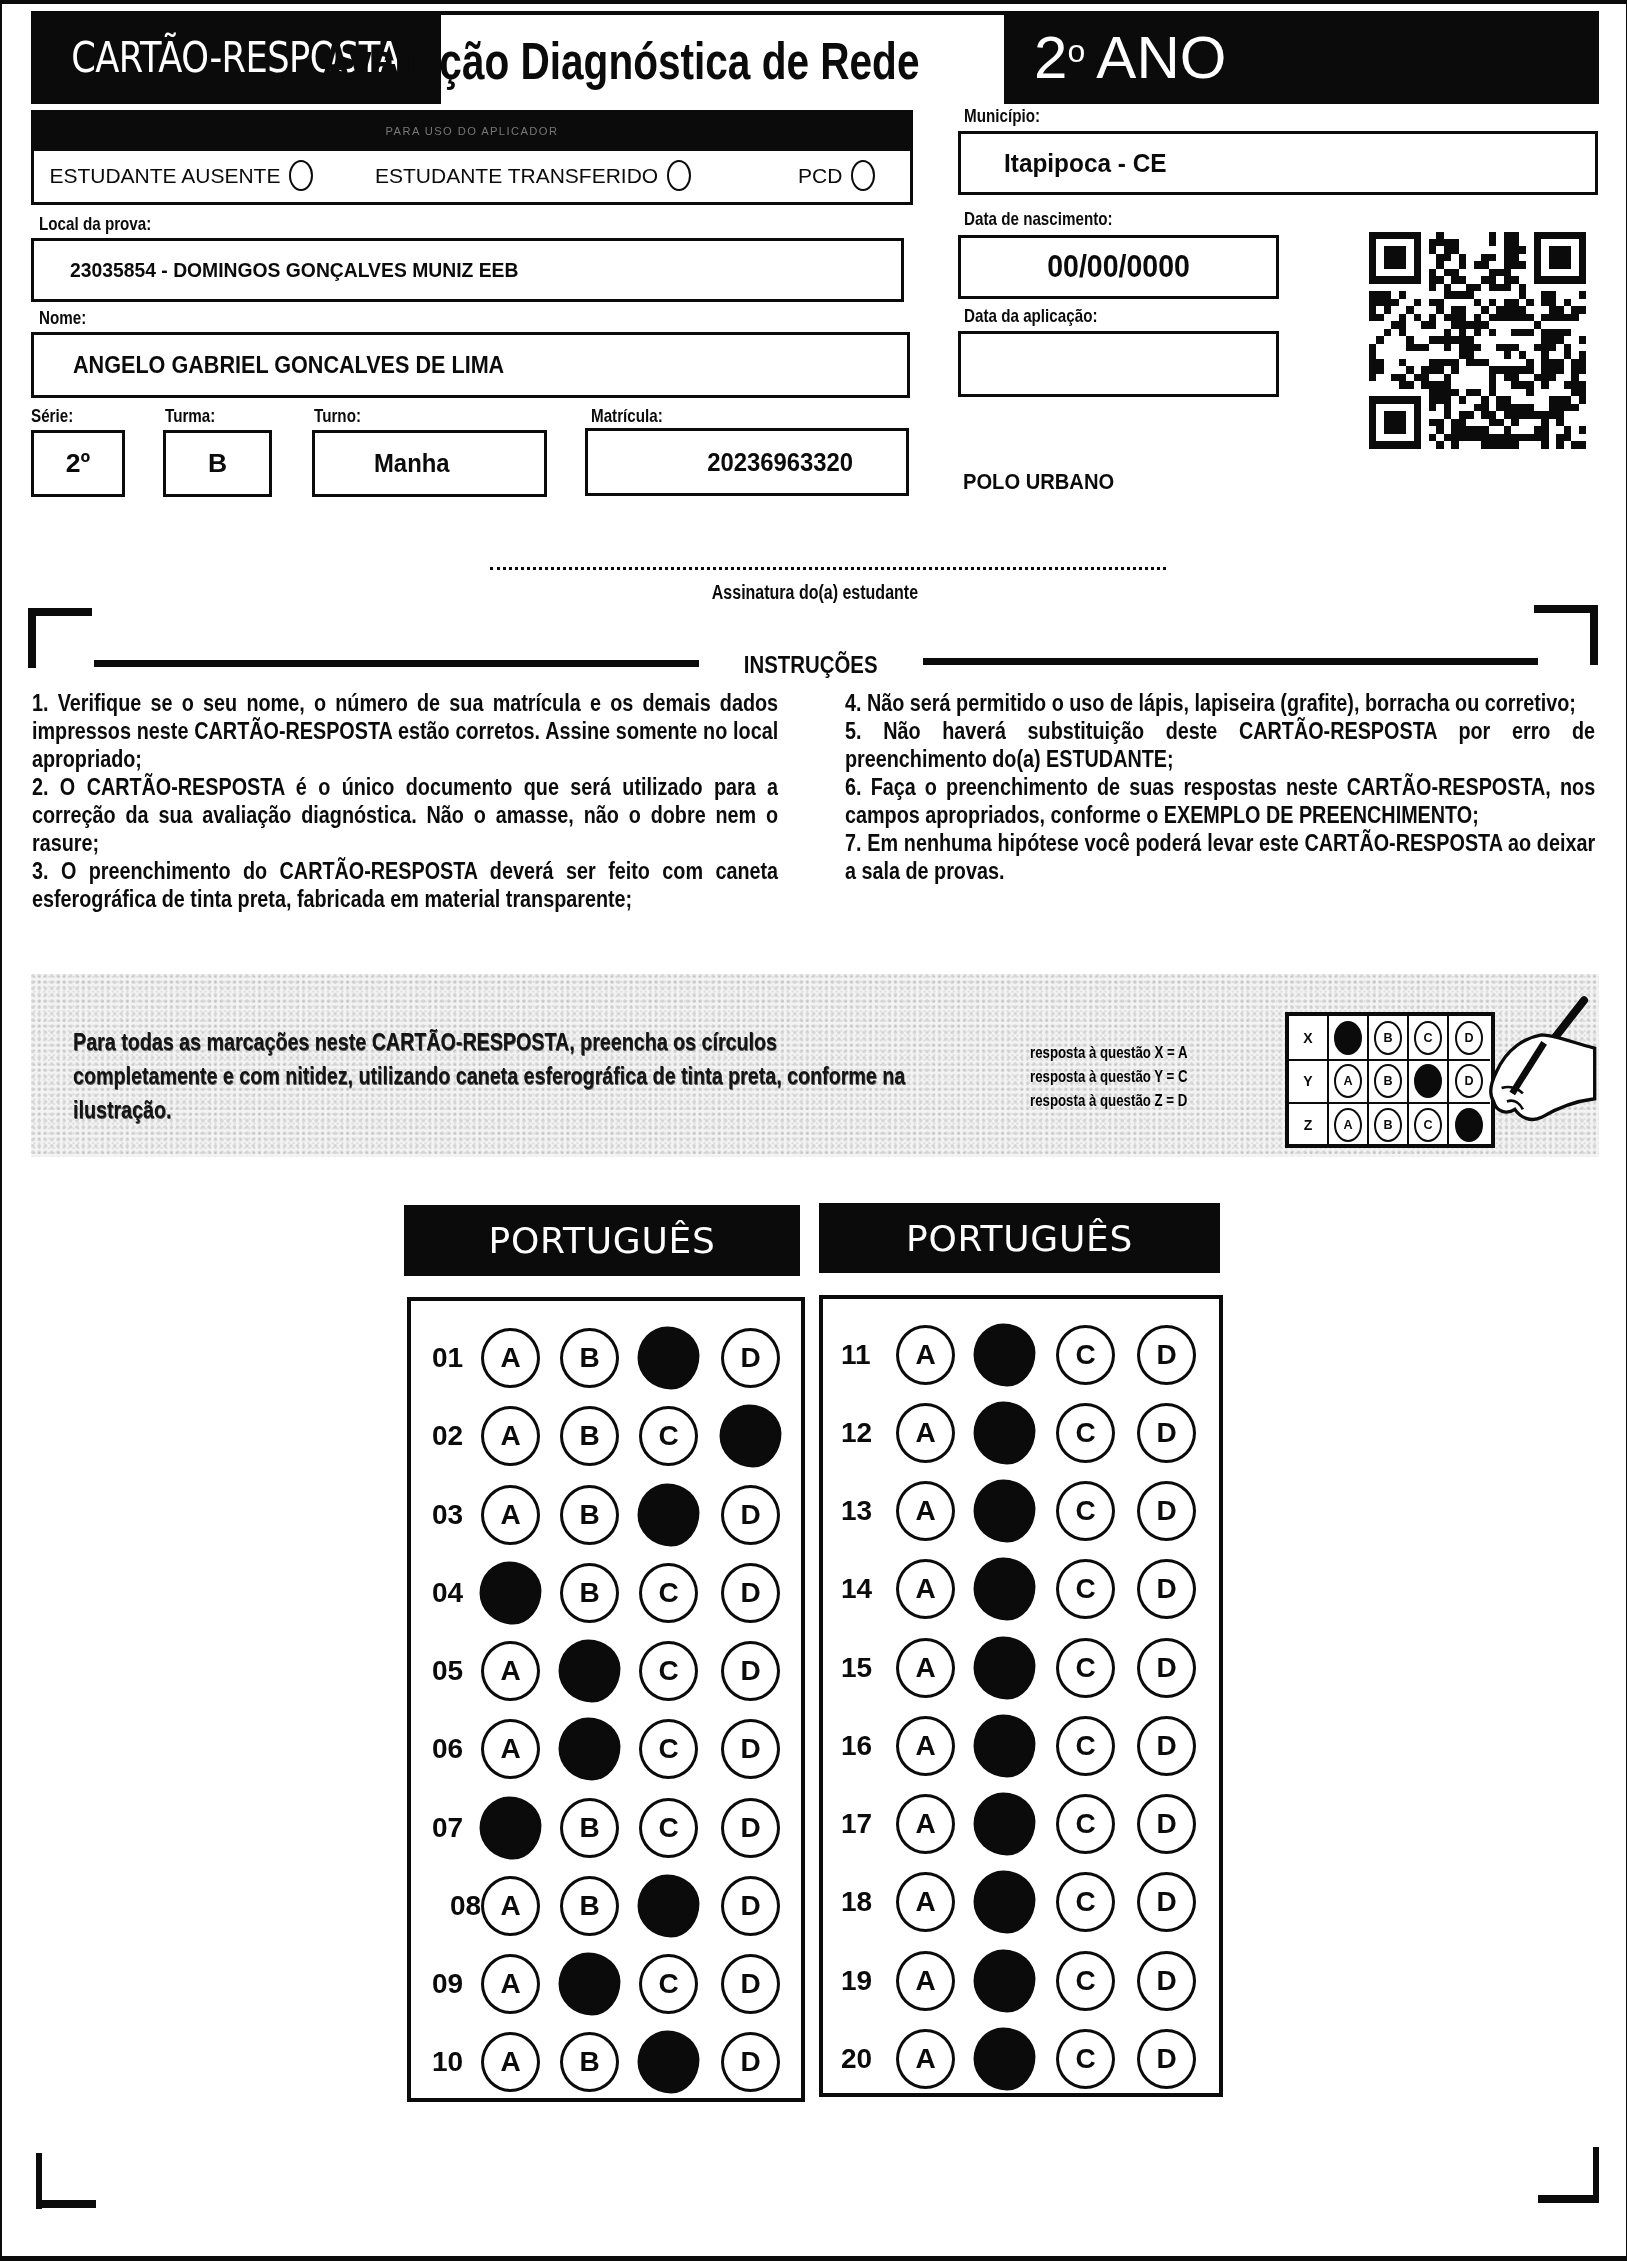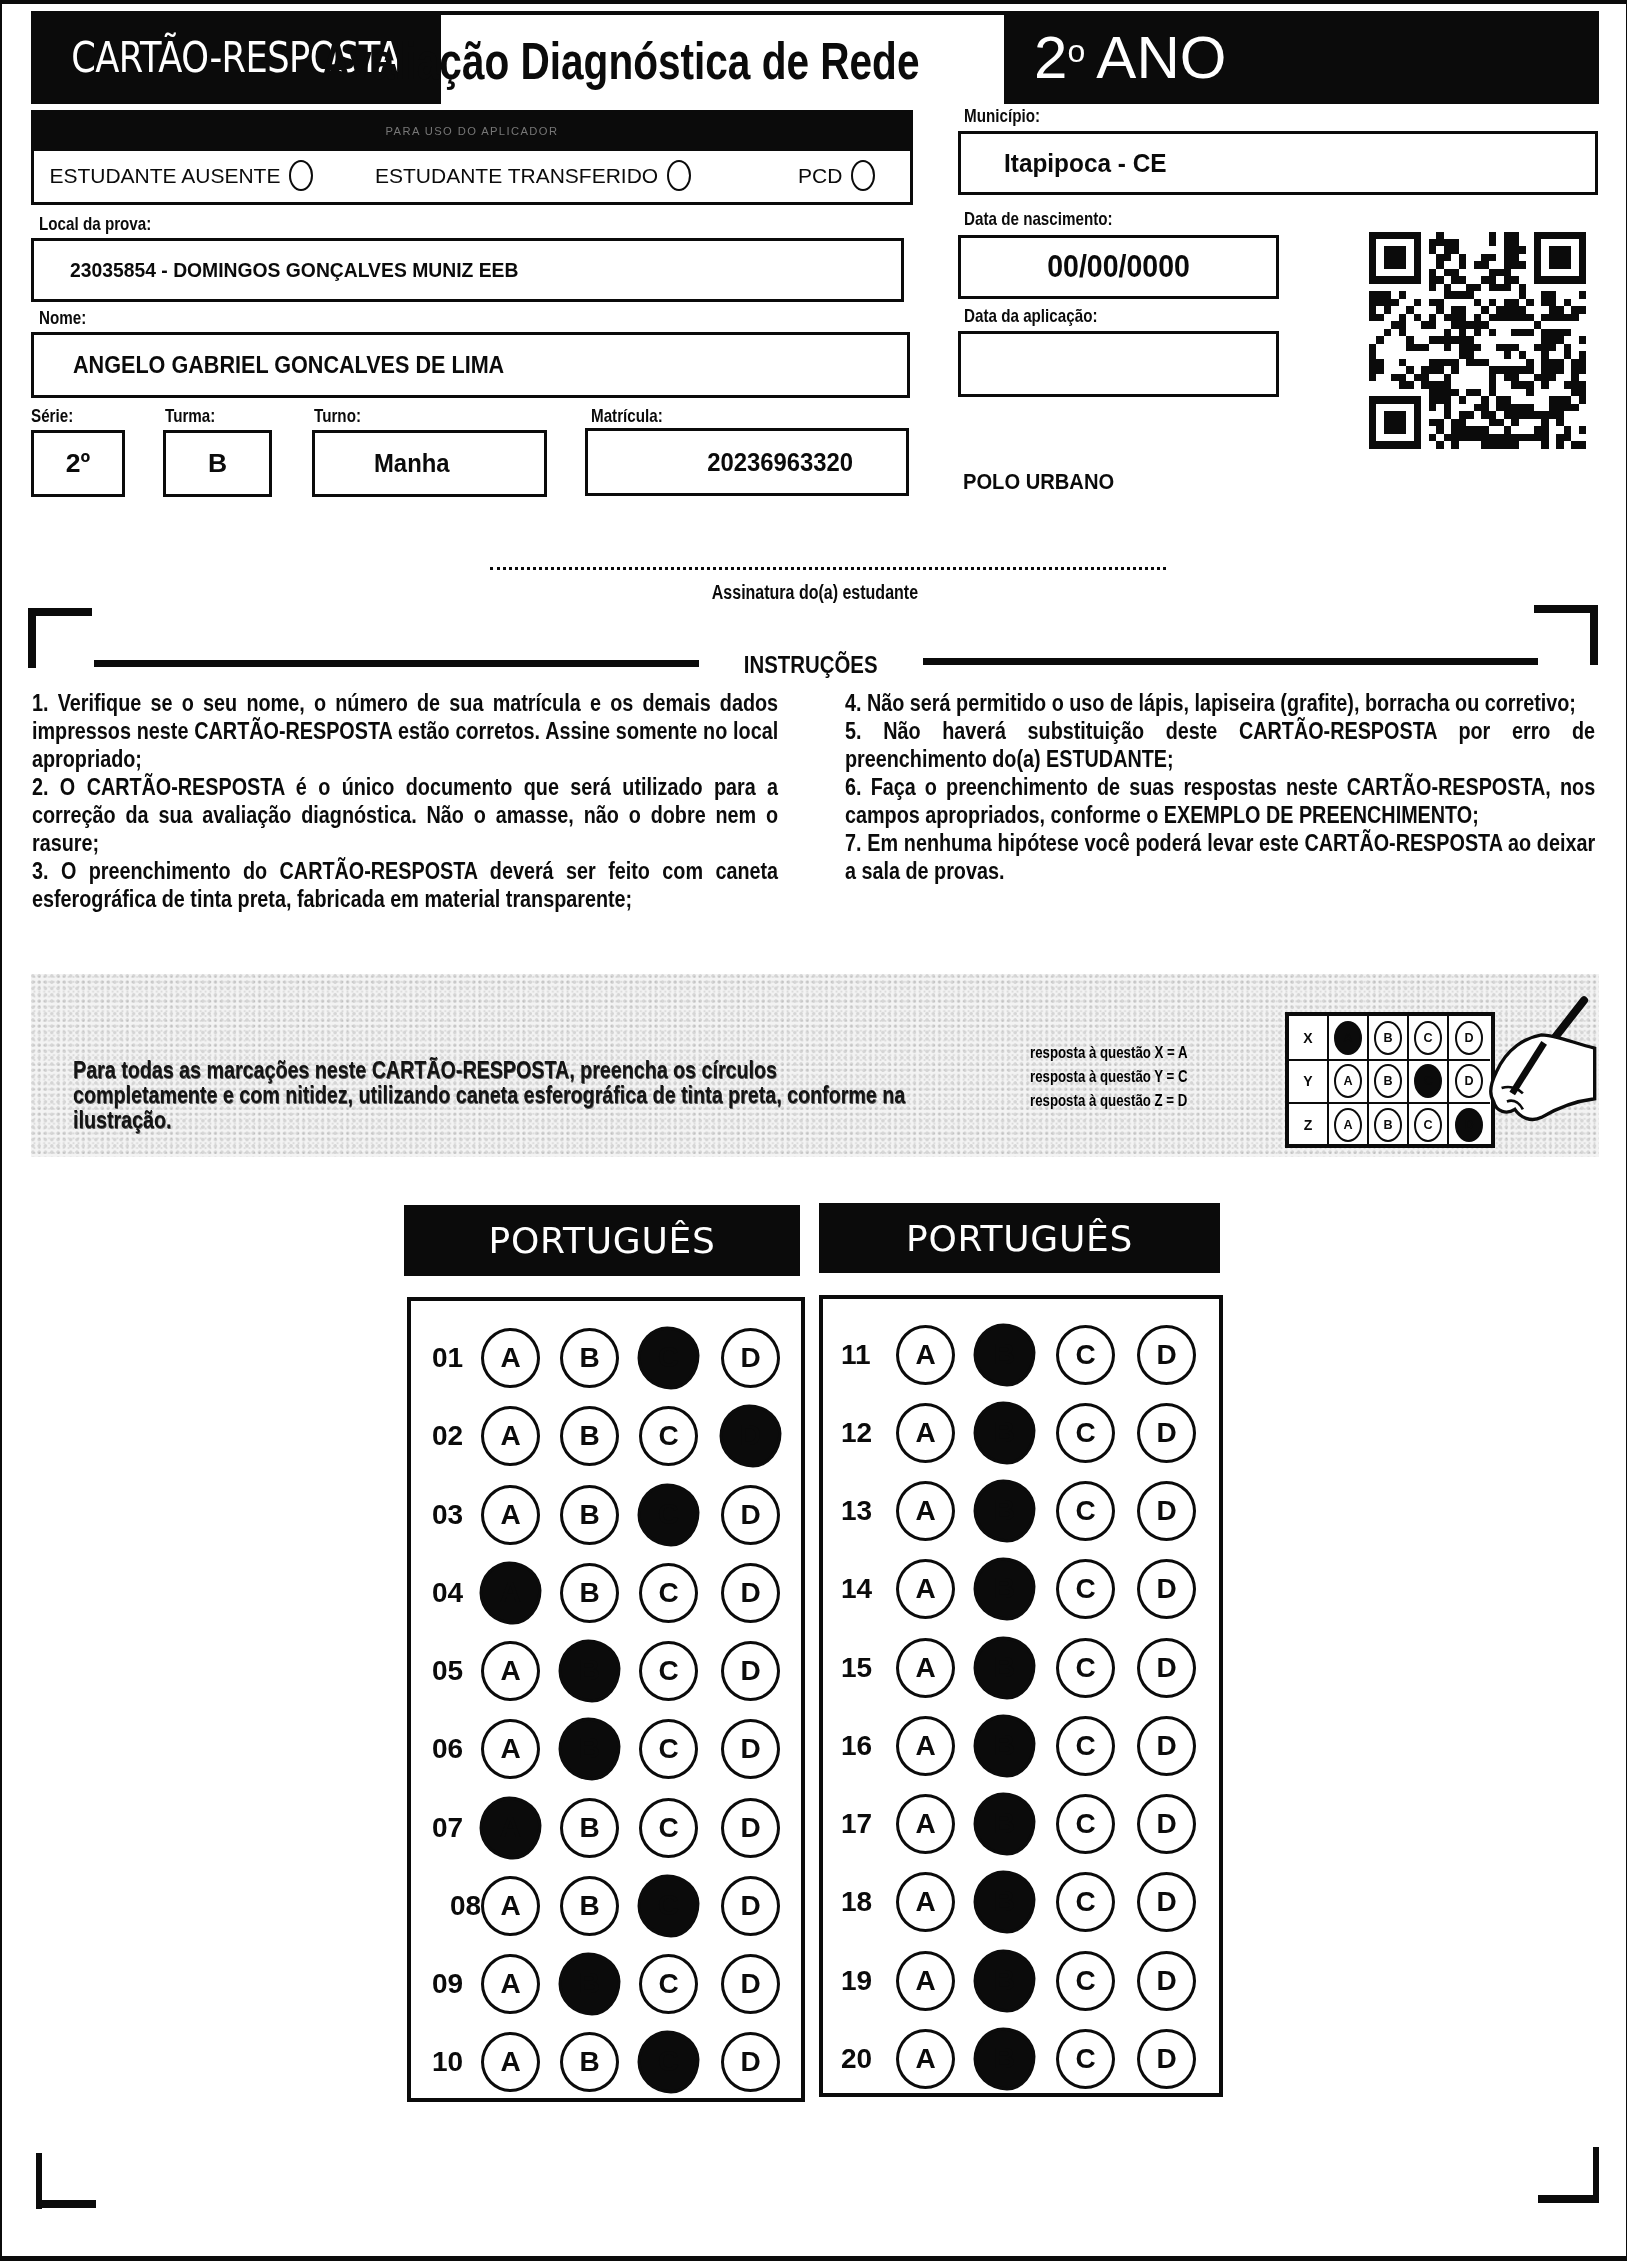--- a/index.html
+++ b/index.html
@@ -44,22 +44,22 @@
 
   .instr-col { font-size:23px; font-weight:bold; line-height:28px; text-align:justify; }
   .instr-col p { margin:0; }
   .instr-col .inner { transform:scaleX(0.86); transform-origin:left top; width:116.3%; }
 
   .banner { left:31px; top:974px; width:1568px; height:183px;
             background:
               radial-gradient(circle at 30% 30%, rgba(0,0,0,0.12) 0 1.4px, transparent 2.1px) 0 0/6.3px 6.3px,
               radial-gradient(circle at 70% 60%, rgba(0,0,0,0.10) 0 0.7px, transparent 1.4px) 0 0/4.9px 4.9px,
               #f3f3f3; }
-  .banner-text { left:73px; top:1025px; width:838px; font-size:24px; font-weight:bold; line-height:25px; color:#141414;
-                 text-shadow: 0.7px 0.7px 0 #555; margin-top: 32px; }
+  .banner-text { left:73px; top:1025px; width:838px; font-size:24px; font-weight:bold; line-height:34px; color:#141414;
+                 text-shadow: 0.7px 0.7px 0 #555; }
   .banner-text .inner { transform:scaleX(0.82); transform-origin:left top; width:122%; }
   .legend-text { left:1030px; top:1041px; font-size:17px; font-weight:bold; line-height:24px; color:#000000; }
   .legend-text .inner { transform:scaleX(0.78); transform-origin:left top; white-space:nowrap; }
   .ex-grid { left:1285px; top:1012px; width:210px; height:136px; border:4.2px solid #0b0b0b; background:#fff; }
   .ex-row { position:absolute; left:0; width:201px; height:43px; border-bottom:2.8px solid #0b0b0b; display:flex; }
   .ex-row:last-child { border-bottom:none; }
   .ex-cell { width:40px; height:100%; border-right:2.1px solid #0b0b0b; display:flex; align-items:center; justify-content:center; font-size:14px; font-weight:bold; box-sizing:border-box; }
   .ex-cell:last-child { border-right:none; }
   .ex-bub { width:28px; height:34px; border:2.1px solid #0b0b0b; border-radius:50%; display:flex; align-items:center; justify-content:center; box-sizing:border-box; font-size:12.6px; }
   .ex-bub.filled { background:#0b0b0b; color:#0b0b0b; }

